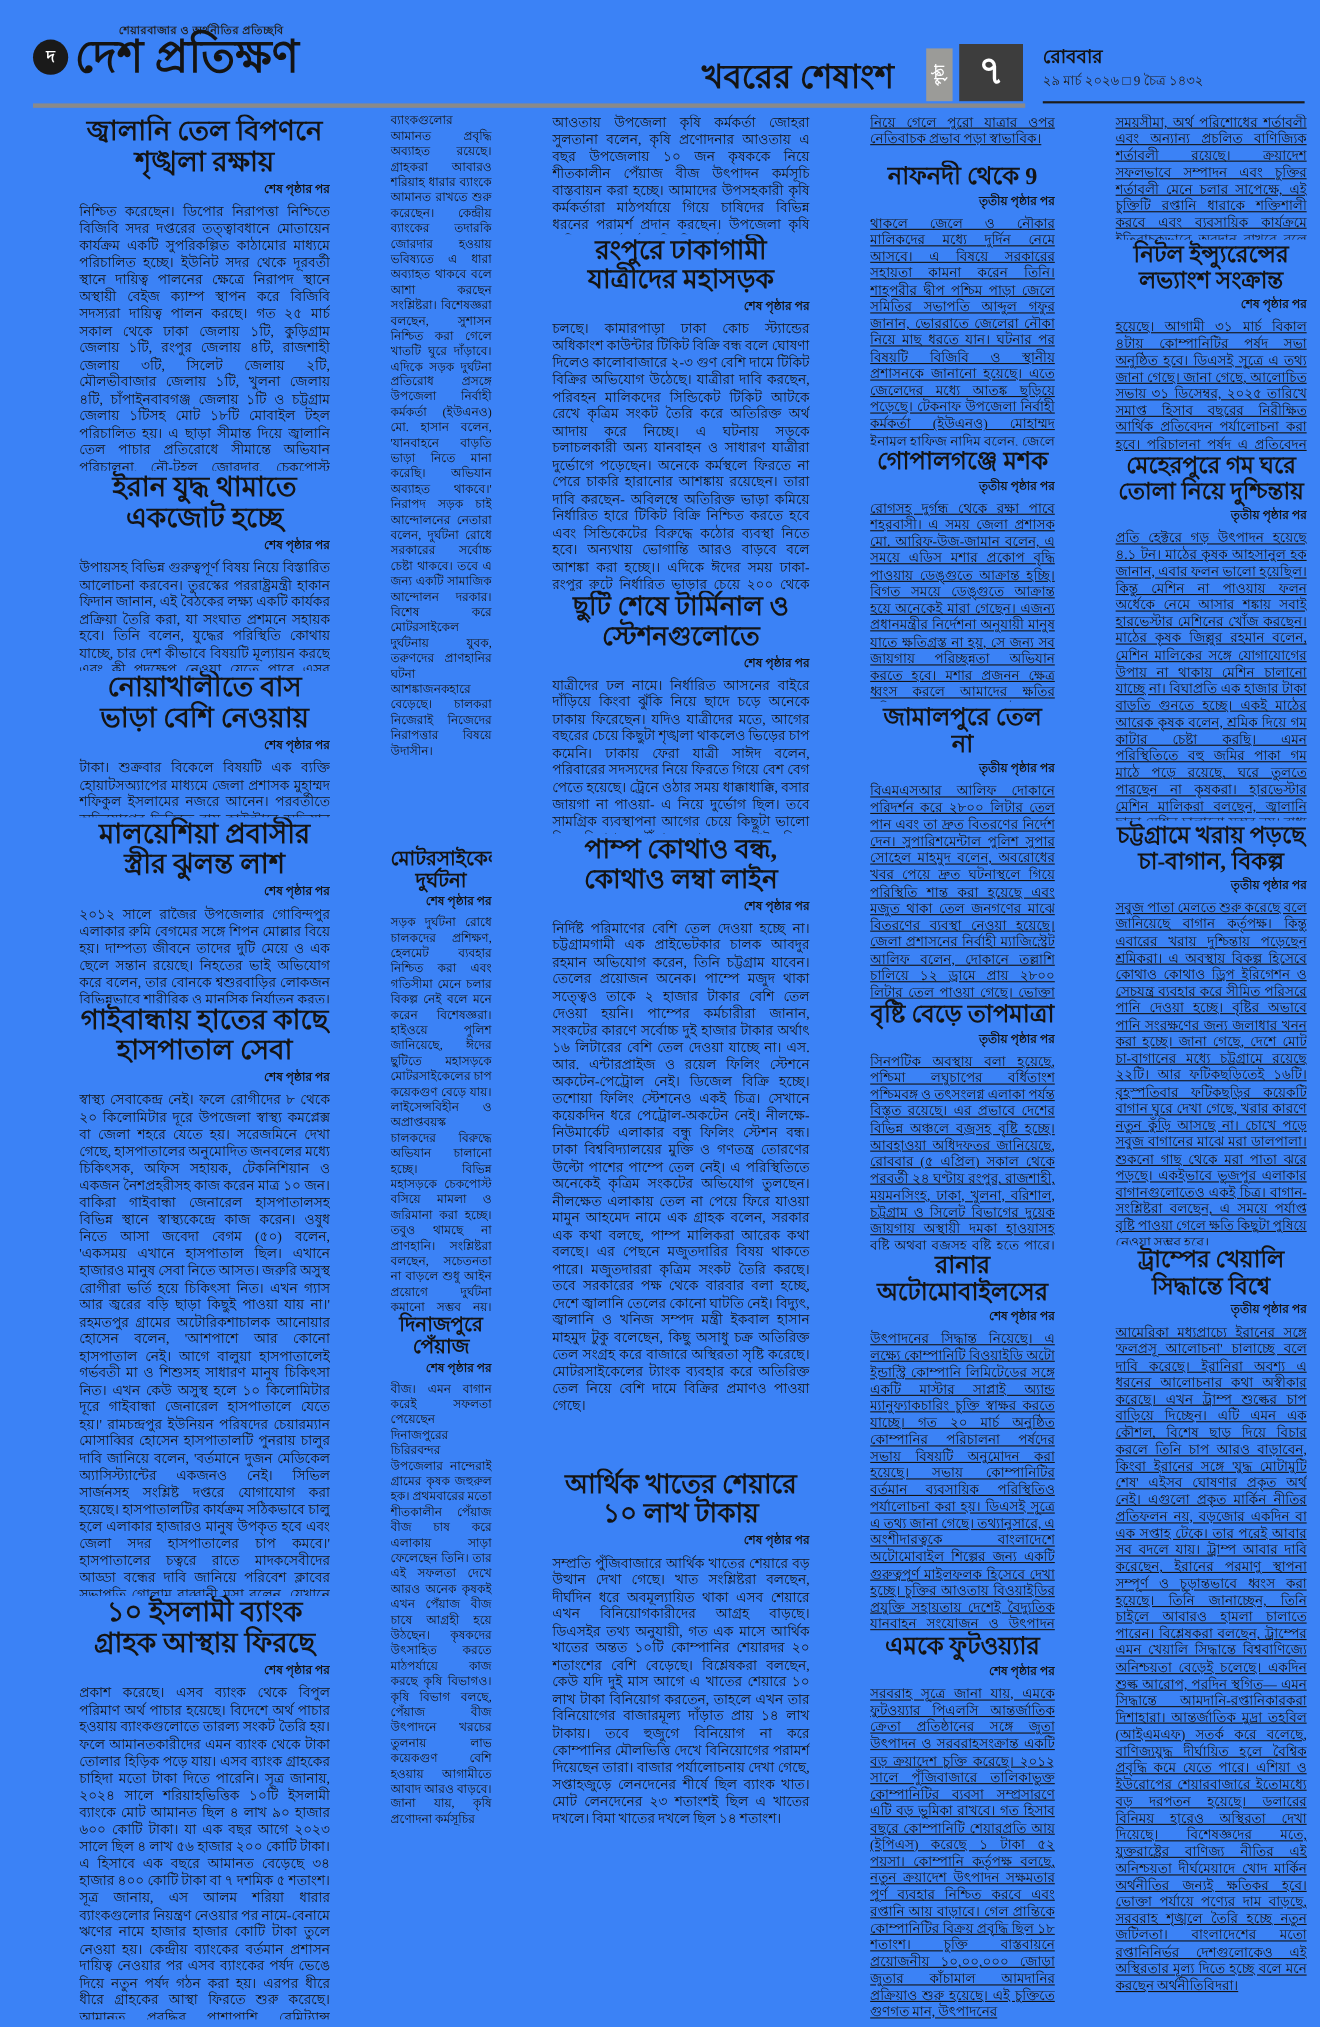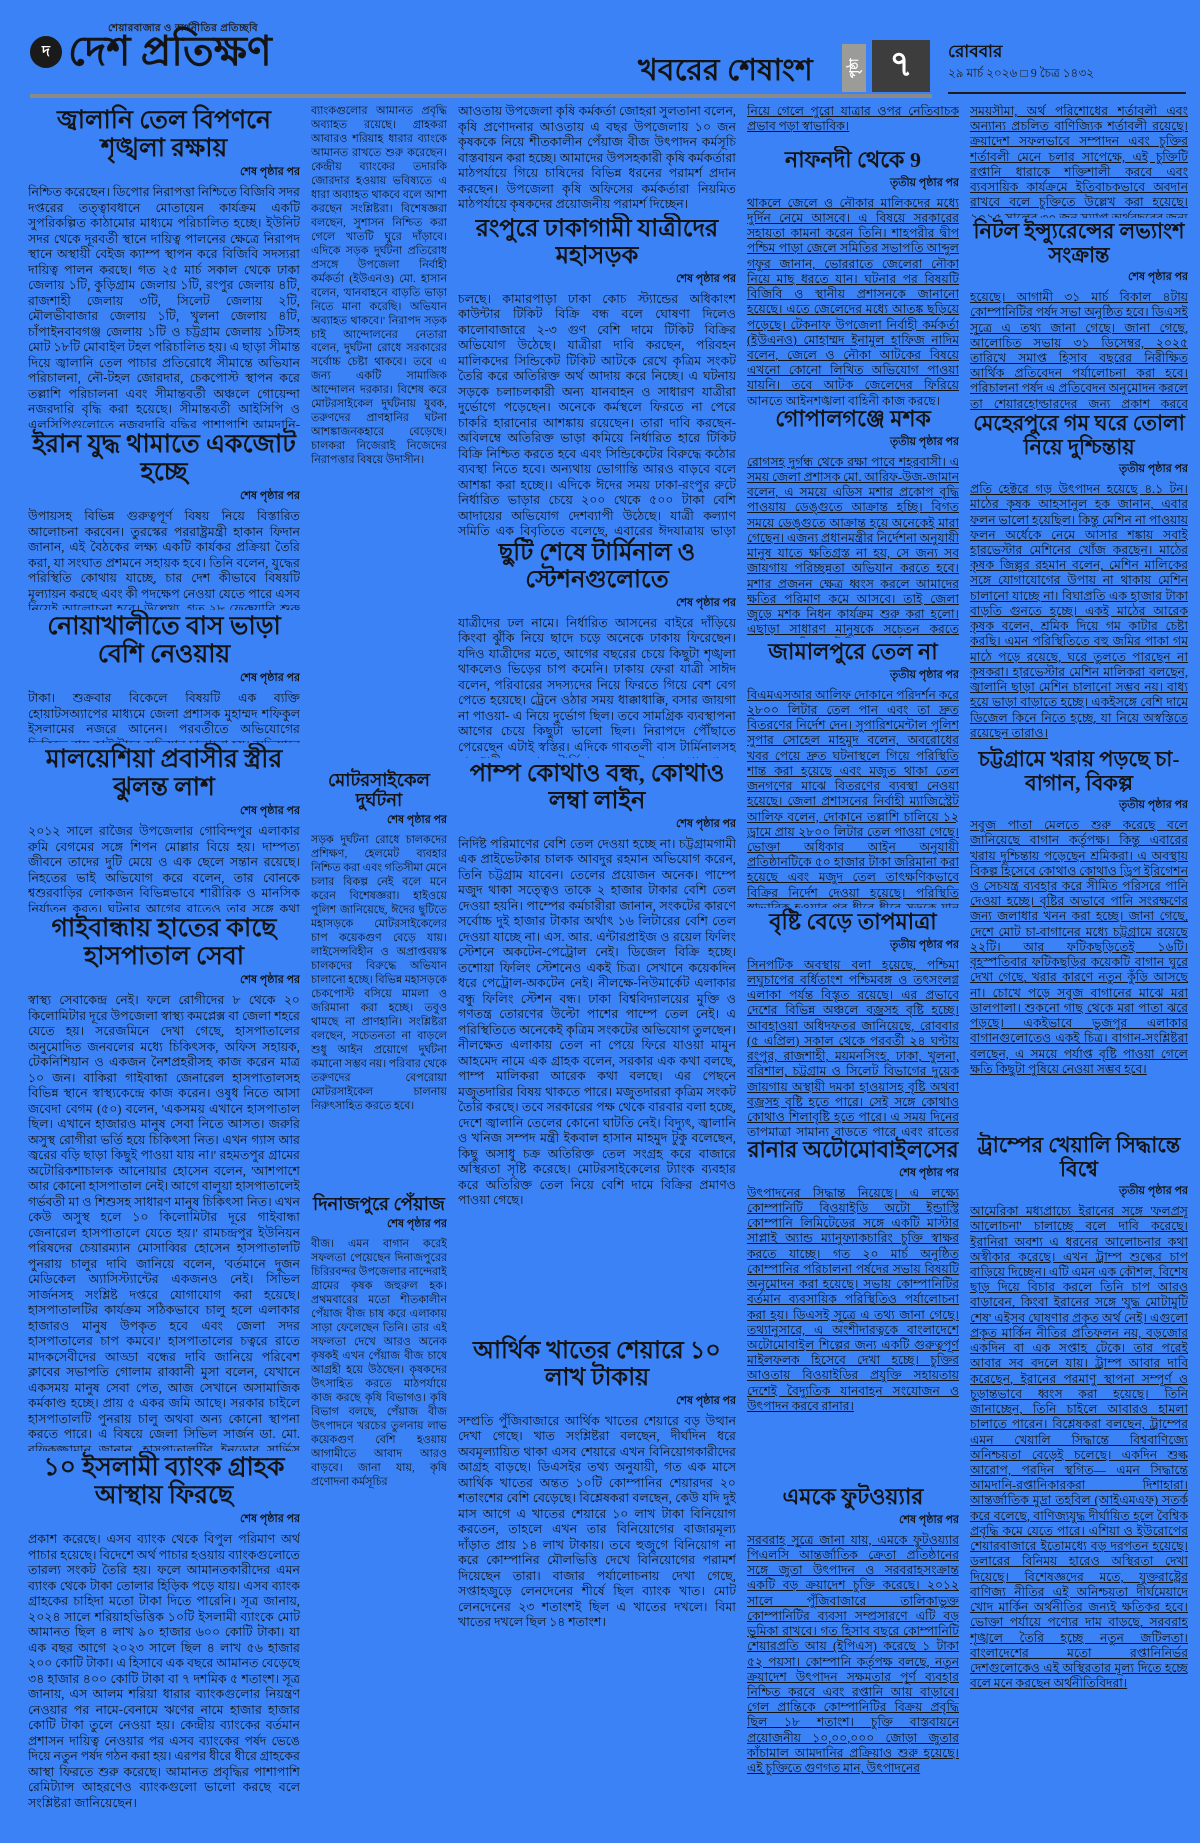--- a/index.html
+++ b/index.html
@@ -31,21 +31,21 @@
   .daybox .day{font-size:17px;font-weight:bold;line-height:1.15;}
   .daybox .date{font-size:12px;color:#222;margin-top:2px;}
   .rule-thick{position:absolute;left:30px;top:76px;width:902px;height:4px;background:#8a8a8a;}
   .rule-thin{position:absolute;left:948px;top:74px;width:238px;height:2px;background:#1c1c1c;}
   
   .columns{
     position:absolute;top:104px;left:28px;width:1160px;height:1732px;
     display:grid;grid-template-columns:272px 136px 278px 212px 218px;column-gap:11px;
     overflow:hidden;
   }
-  .col{overflow:hidden;}
+  .col{overflow:hidden;margin-left:44px;}
   article{overflow:hidden;margin:0;padding:0 0 4px 0;}
   h2{margin:2px 0 0 0;text-align:center;font-weight:900;line-height:1.12;}
   .col-1 h2{font-size:25px;}
   .col-2 h2{font-size:18px;}
   .col-3 h2{font-size:24px;}
   .col-4 h2{font-size:22px;}
   .col-5 h2{font-size:21px;}
   .cont{text-align:right;font-size:11px;font-weight:bold;margin:1px 0 3px 0;}
   p.body{margin:0;font-size:12.5px;line-height:1.24;text-align:justify;word-spacing:-.3px;}
   .col-2 p.body{font-size:11px;line-height:1.27;}

